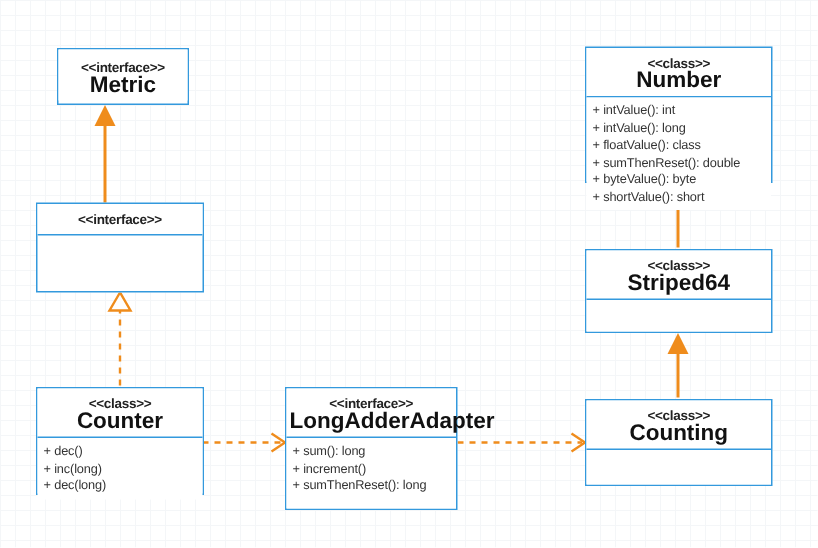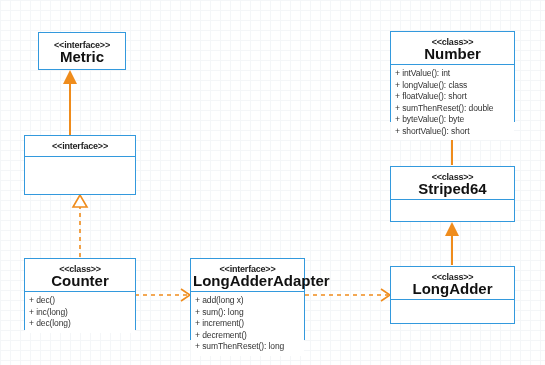--- a/index.html
+++ b/index.html
@@ -141,52 +141,50 @@
       <div class="uml-member">+ dec(long)</div>
     </div>
   </div>
 
   <div class="uml-box" style="left:190px; top:258px; width:115px; height:82px;">
     <div class="uml-header">
       <span class="uml-stereo">&lt;&lt;interface&gt;&gt;</span>
       <span class="uml-title">LongAdderAdapter</span>
     </div>
     <div class="uml-body">
-      <div class="uml-member">+ add(long x)</div>
       <div class="uml-member">+ sum(): long</div>
       <div class="uml-member">+ increment()</div>
-      <div class="uml-member">+ decrement()</div>
       <div class="uml-member">+ sumThenReset(): long</div>
     </div>
   </div>
 
   <div class="uml-box" style="left:390px; top:31px; width:125px; height:91px;">
     <div class="uml-header">
       <span class="uml-stereo">&lt;&lt;class&gt;&gt;</span>
       <span class="uml-title">Number</span>
     </div>
     <div class="uml-body">
       <div class="uml-member">+ intValue(): int</div>
-      <div class="uml-member">+ longValue(): class</div>
-      <div class="uml-member">+ floatValue(): short</div>
+      <div class="uml-member">+ intValue(): long</div>
+      <div class="uml-member">+ floatValue(): class</div>
       <div class="uml-member">+ sumThenReset(): double</div>
       <div class="uml-member">+ byteValue(): byte</div>
       <div class="uml-member">+ shortValue(): short</div>
     </div>
   </div>
 
   <div class="uml-box" style="left:390px; top:166px; width:125px; height:56px;">
     <div class="uml-header">
       <span class="uml-stereo">&lt;&lt;class&gt;&gt;</span>
       <span class="uml-title">Striped64</span>
     </div>
     <div class="uml-body"></div>
   </div>
 
   <div class="uml-box" style="left:390px; top:266px; width:125px; height:58px;">
     <div class="uml-header">
       <span class="uml-stereo">&lt;&lt;class&gt;&gt;</span>
-      <span class="uml-title">LongAdder</span>
+      <span class="uml-title">Counting</span>
     </div>
     <div class="uml-body"></div>
   </div>
 
 </div>
 
 </body></html>

